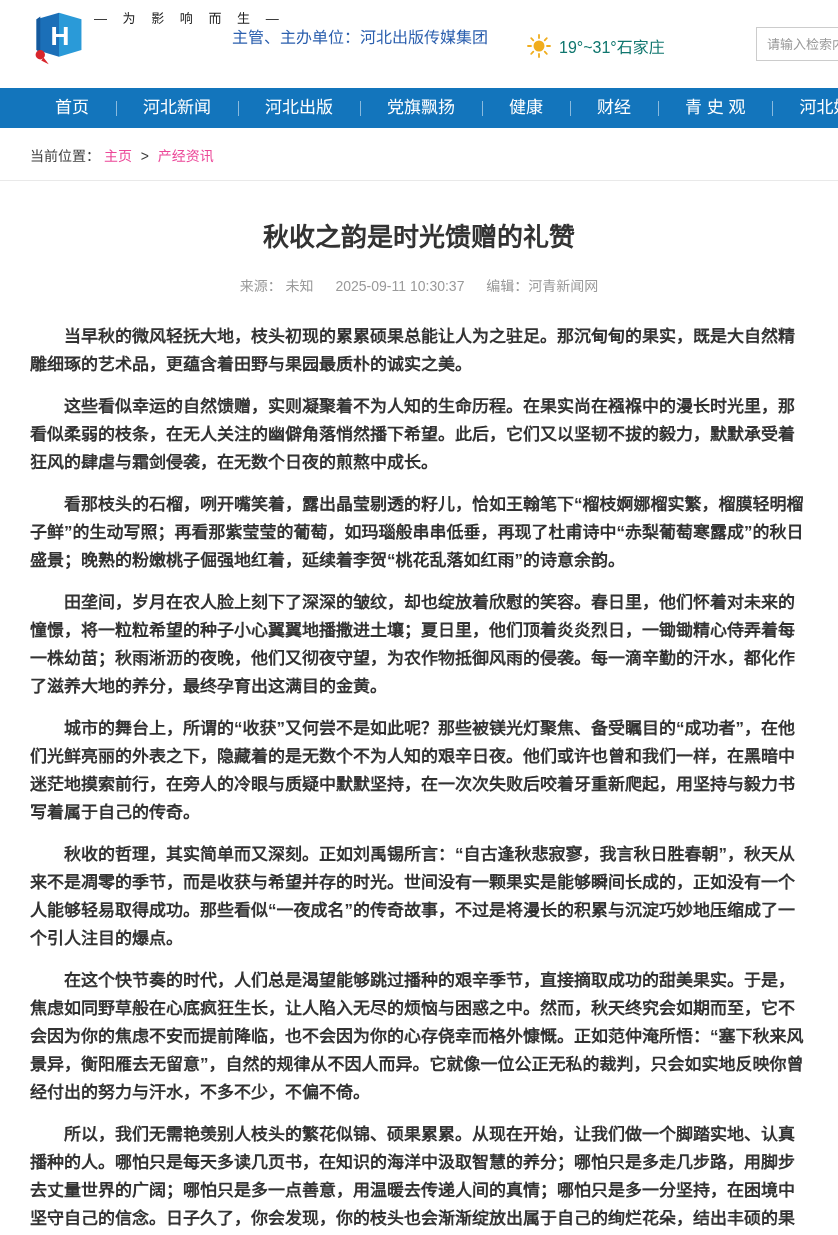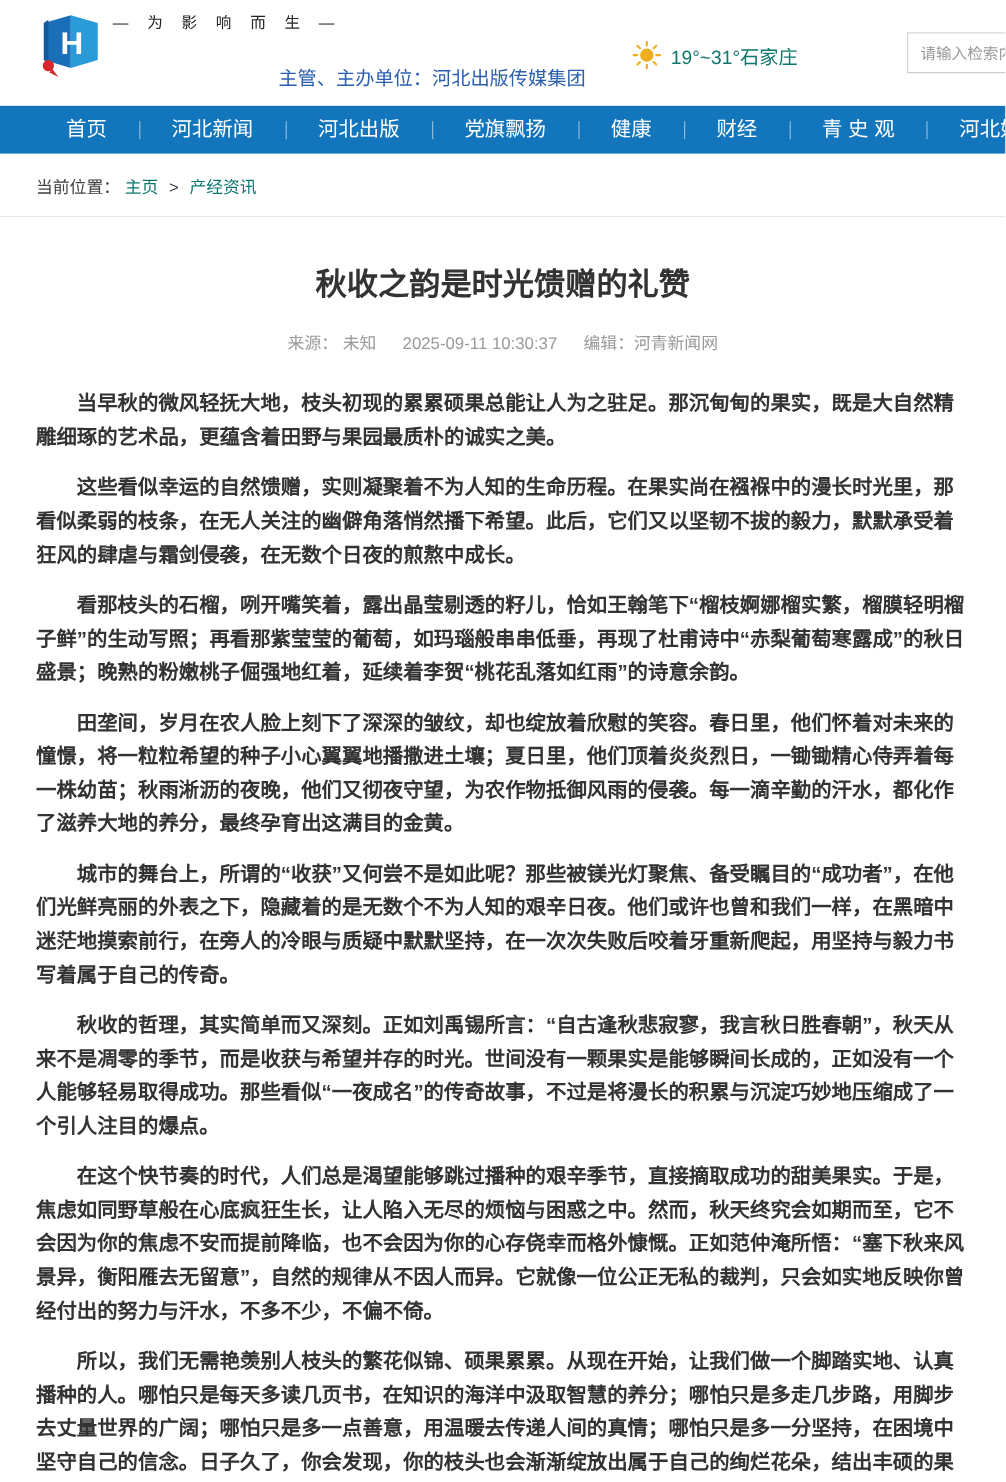--- a/index.html
+++ b/index.html
@@ -8,35 +8,35 @@
   .page { width:838px; height:1235px; display:flex; flex-direction:column; overflow:hidden; position:relative; background:#fff; }
 
   
   .header { position:relative; height:88px; flex:0 0 auto; background:#fff; }
   .logo { position:absolute; left:30px; top:6px; display:flex; align-items:flex-start; cursor:pointer; }
   .logo-icon { width:58px; height:58px; margin-top:2px; }
   .logo-textblock { margin-left:6px; }
   .logo-title { font-size:37px; font-weight:bold; letter-spacing:1px; line-height:44px; color:#111; white-space:nowrap; }
   .logo-title .blue { color:#1e9ad6; }
   .logo-tagline { font-size:13px; color:#222; letter-spacing:6px; margin-top:2px; white-space:nowrap; }
-  .organizer { position:absolute; left:232px; top:52px; font-size:16px; color:#2b5fae; white-space:nowrap; }
+  .organizer { position:absolute; left:232px; top:24px; font-size:16px; color:#2b5fae; white-space:nowrap; }
   .weather { position:absolute; left:527px; top:34px; display:flex; align-items:center; }
   .weather-text { font-size:16px; color:#0f766e; margin-left:8px; white-space:nowrap; }
   .search-box { position:absolute; left:756px; top:27px; width:170px; height:34px; border:1px solid #ccc; background:#fff; display:flex; align-items:center; }
   .search-box input { border:none; outline:none; width:100%; height:100%; padding:0 10px; font-size:13px; color:#333; font-family:inherit; }
   .search-box input::placeholder { color:#999; }
 
   
   .nav { height:40px; flex:0 0 auto; background:#1375bc; display:flex; align-items:center; padding-left:28px; white-space:nowrap; overflow:hidden; }
   .nav-item { color:#fff; font-size:17px; line-height:40px; padding:0 27px; text-decoration:none; cursor:pointer; position:relative; flex:0 0 auto; }
   .nav-item + .nav-item::before { content:""; position:absolute; left:0; top:13px; height:15px; width:1px; background:rgba(255,255,255,.5); }
 
   
   .breadcrumb { flex:0 0 auto; padding:17px 30px 15px; font-size:14px; color:#404040; border-bottom:1px solid #e9e9e9; }
-  .breadcrumb a { color:#0f766e; text-decoration:none; cursor:pointer; }
+  .breadcrumb a { color:#ec4899; text-decoration:none; cursor:pointer; }
   .breadcrumb .sep { margin:0 5px; }
 
   
   .article { flex:1 1 auto; padding:0 30px; }
   .article-title { margin-top:35px; text-align:center; font-size:26px; font-weight:700; color:#333; }
   .article-meta { margin-top:22px; padding-bottom:14px; text-align:center; font-size:14px; color:#9a9a9a; }
   .article-meta span { margin:18px 9px; }
   .article-body { margin-top:12px; }
   .article-body p { font-size:17px; line-height:28px; color:#333; text-indent:2em; margin:14px 0;font-weight:bold; }
 </style>

